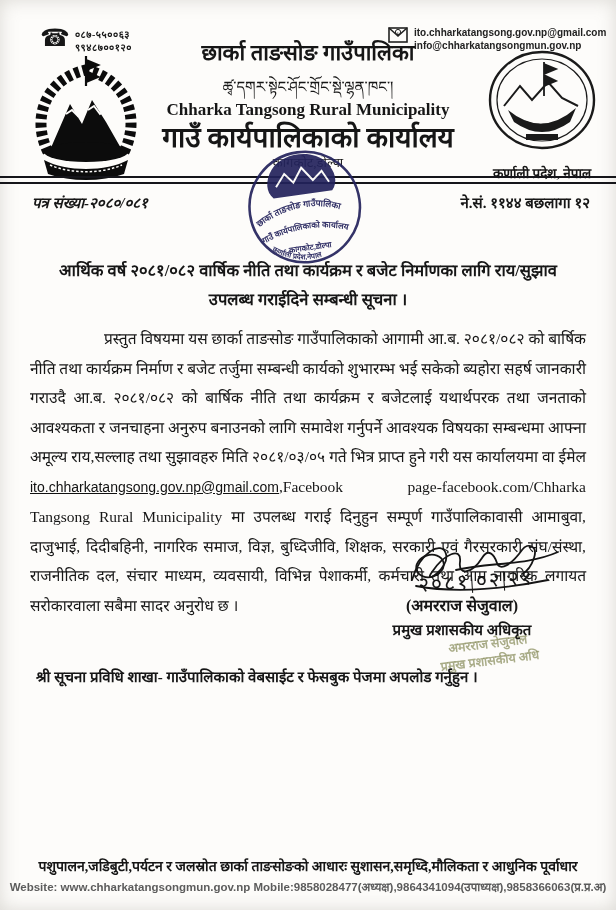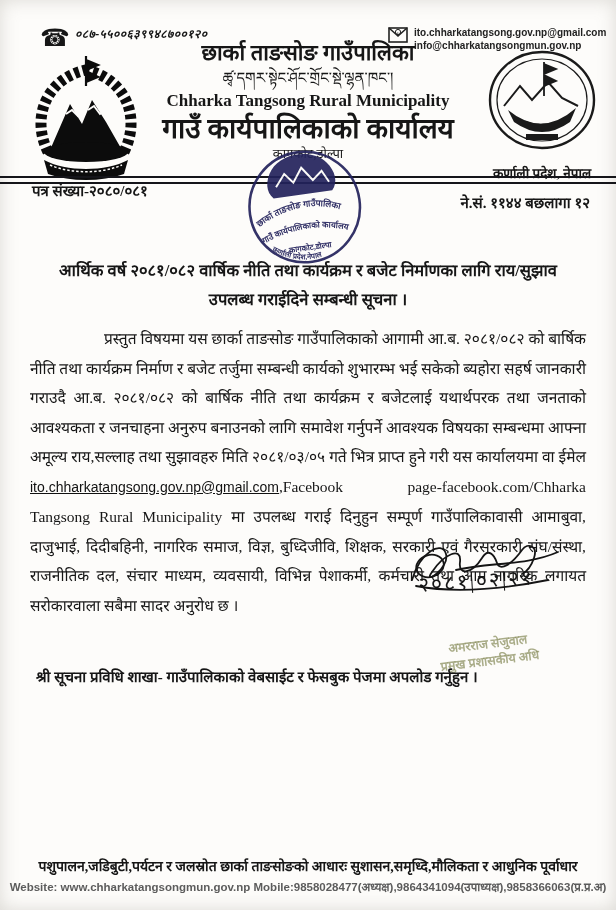--- a/index.html
+++ b/index.html
@@ -12,35 +12,35 @@
     overflow:hidden;
   }
   .paper{
     position:absolute;inset:0;
     background:#fdfcfa;
     box-shadow:inset 0 0 18px rgba(120,115,105,.25);
   }
   
   .phone-block{position:absolute;left:40px;top:28px;display:flex;gap:5px;align-items:flex-start;}
   .phone-glyph{font-size:24px;line-height:20px;}
-  .phone-nums{display:flex;flex-direction:row;font-weight:bold;font-size:12px;line-height:13px;letter-spacing:.5px;font-style:italic;}
+  .phone-nums{display:flex;flex-direction:column;font-weight:bold;font-size:10px;line-height:13px;letter-spacing:.5px;}
   .email-block{position:absolute;left:388px;top:27px;display:flex;gap:6px;align-items:flex-start;}
   .email-lines{display:flex;flex-direction:column;font-family:"Liberation Sans","DejaVu Sans",sans-serif;font-size:10px;font-weight:bold;line-height:12.5px;color:#222;}
   .emblem-left{position:absolute;left:26px;top:52px;}
   .emblem-right{position:absolute;left:464px;top:50px;width:156px;text-align:center;}
   .province-label{font-weight:bold;font-size:13.5px;margin-top:6px;}
   .center-head{position:absolute;left:128px;top:40px;width:360px;text-align:center;}
   .muni-nep{font-size:22px;font-weight:bold;line-height:26px;}
-  .muni-tib{font-size:15px;line-height:24px;margin-top:0;}
+  .muni-tib{font-size:15px;line-height:24px;margin-top:9px;}
   .muni-eng{font-size:17px;font-weight:bold;line-height:21px;margin-top:0;}
   .office-name{font-size:28px;font-weight:bold;line-height:32px;margin-top:2px;}
   .office-addr{font-size:13px;line-height:16px;margin-top:1px;}
   .rule{position:absolute;left:0;top:176px;width:616px;height:4px;border-top:2.5px solid #15151a;border-bottom:2.5px solid #15151a;z-index:1;}
   
-  .letter-no{position:absolute;left:32px;top:180px;font-size:15px;font-weight:bold;}
+  .letter-no{position:absolute;left:32px;top:192px;font-size:15px;font-weight:bold;font-style:italic;}
   .meta-right{position:absolute;right:26px;top:190px;text-align:right;font-size:15px;font-weight:bold;line-height:26px;}
   
   .stamp{position:absolute;left:236px;top:138px;z-index:5;opacity:.92;transform:rotate(-8deg);}
   
   .subject{position:absolute;left:42px;top:256px;width:532px;text-align:center;font-size:16.5px;font-weight:bold;line-height:29px;}
   
   .body-para{position:absolute;left:30px;top:324px;width:556px;font-size:15.5px;line-height:29.5px;text-align:justify;text-indent:74px;}
   .body-para a{color:#111;font-family:"Liberation Sans","DejaVu Sans",sans-serif;font-size:14px;}
   
   .sig-svg{position:absolute;left:398px;top:536px;z-index:3;}
@@ -165,20 +165,24 @@
       </g>
     </svg>
   </div>
   <div class="hand-date">२०८१|०२|२१</div>
 
   <div class="faint-stamp">
     <div>अमरराज सेजुवाल</div>
     <div>प्रमुख प्रशासकीय अधि</div>
   </div>
 
+  <div class="sign-block">
+    <div class="sign-name">(अमरराज सेजुवाल)</div>
+    <div class="sign-title">प्रमुख प्रशासकीय अधिकृत</div>
+  </div>
 
   <div class="cc-line">श्री सूचना प्रविधि शाखा- गाउँपालिकाको वेबसाईट र फेसबुक पेजमा अपलोड गर्नुहुन ।</div>
 
   <div class="footer">
     <div class="footer-slogan">पशुपालन,जडिबुटी,पर्यटन र जलस्रोत छार्का ताङसोङको आधारः सुशासन,समृध्दि,मौलिकता र आधुनिक पूर्वाधार</div>
     <div class="footer-contact">Website: www.chharkatangsongmun.gov.np Mobile:9858028477(अध्यक्ष),9864341094(उपाध्यक्ष),9858366063(प्र.प्र.अ)</div>
   </div>
 
 </div>
 

